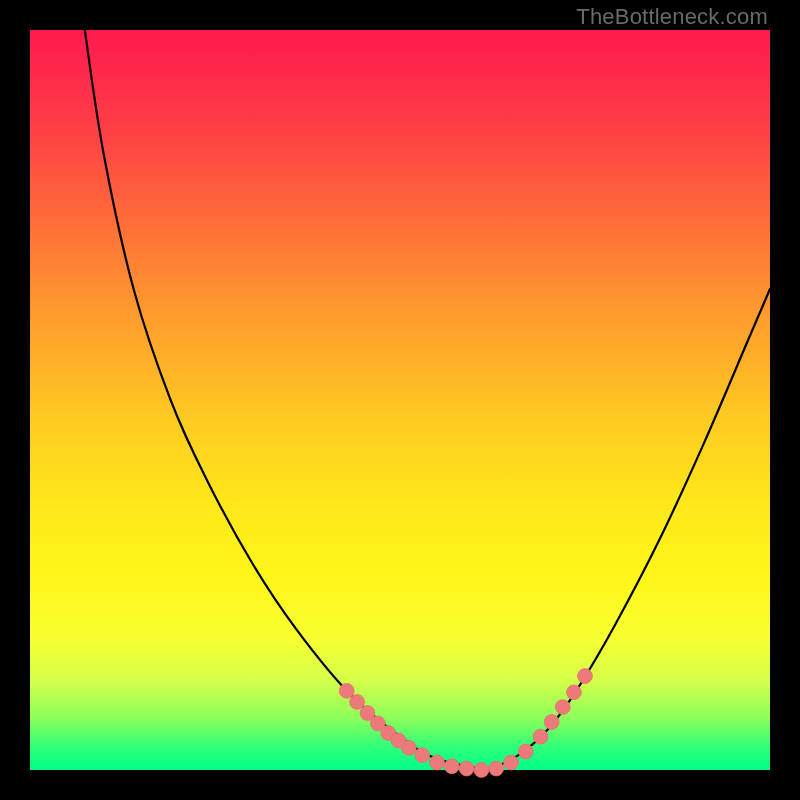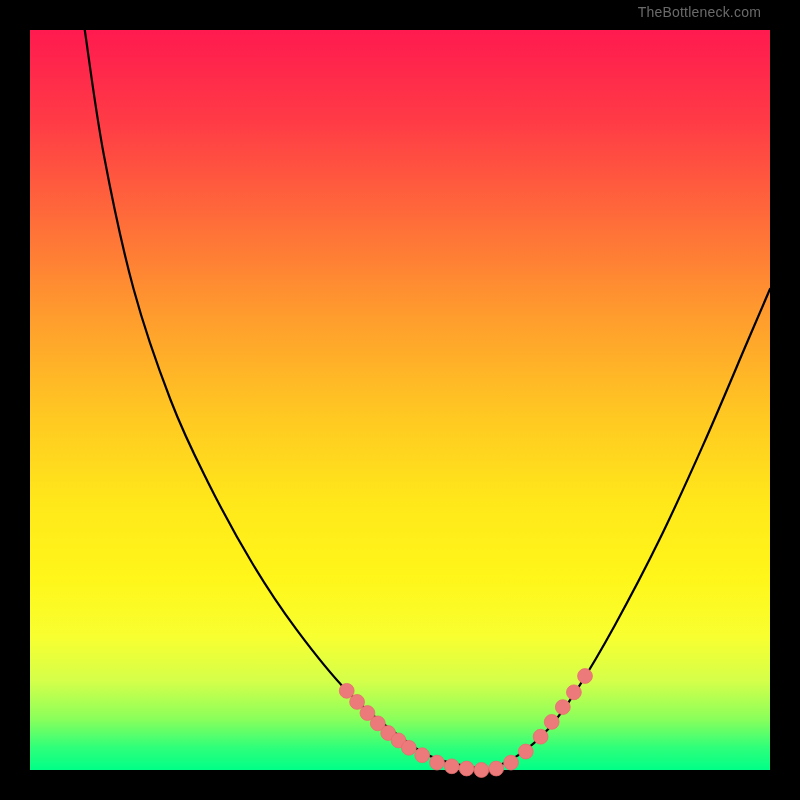--- a/index.html
+++ b/index.html
@@ -41,23 +41,23 @@
     position: absolute;
     left: 0;
     top: 0;
     width: 740px;
     height: 740px;
     overflow: visible;
   }
   .watermark {
     position: absolute;
     top: 4px;
-    right: 39px;
+    right: 32px;
     font-family: Arial, Helvetica, sans-serif;
-    font-size: 14px;
+    font-size: 22px;
     color: #6a6a6a;
     letter-spacing: 0.2px;
     user-select: none;
   }
 </style>
 </head>
 <body>
 
 <div class="stage">
   <div class="watermark">TheBottleneck.com</div>

